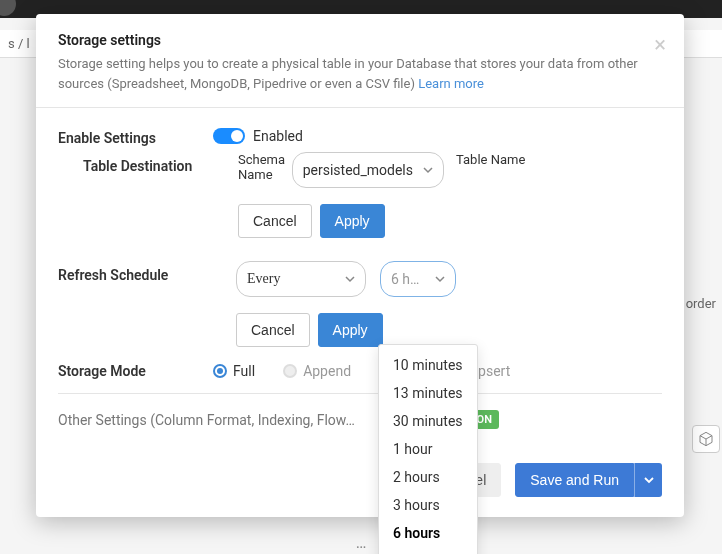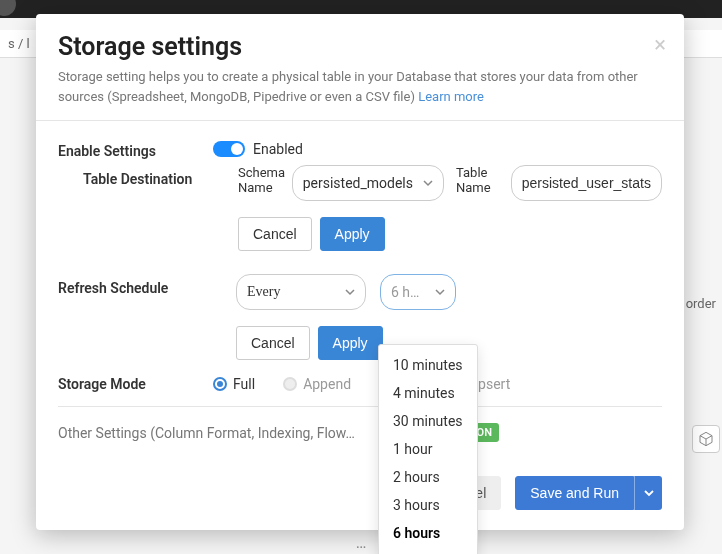--- a/index.html
+++ b/index.html
@@ -68,21 +68,21 @@
     box-shadow: 0 5px 25px rgba(0,0,0,0.25);
     display: flex;
     flex-direction: column;
   }
   .modal-header {
     padding: 18px 22px 14px 22px;
     border-bottom: 1px solid #e5e5e5;
     position: relative;
   }
   .modal-title {
-    font-size: 25px;
+    font-size: 14px;
     font-weight: 600;
     color: #222;
     margin-bottom: 6px;
   }
   .modal-sub {
     font-size: 13px;
     color: #777;
     line-height: 1.5;
   }
   .modal-sub a { color: #4a90d9; text-decoration: none; }
@@ -330,21 +330,20 @@
             <span>persisted_models</span>
             <span class="select-chevron">
               <svg width="10" height="10" viewBox="0 0 10 10">
                   <path d="M1 3l4 4 4-4" stroke="#888" stroke-width="1.5" fill="none"></path>
                 </svg>
             </span>
           </div>
         </div>
         <div class="field-col table-col">
           <div class="field-label">Table Name</div>
-          <input class="input" value="persisted_user_stats" style="">
         </div>
         <div class="btn-group">
           <button class="btn">Cancel</button>
           <button class="btn btn-primary">Apply</button>
         </div>
       </div>
     </div>
 
     <div class="row" style="margin-top:23px;gap:33px;">
       <div class="row-label">Refresh Schedule</div>
@@ -410,21 +409,21 @@
         <svg width="10" height="10" viewBox="0 0 10 10">
             <path d="M1 3l4 4 4-4" stroke="#fff" stroke-width="1.8" fill="none"></path>
           </svg>
       </div>
     </div>
   </div>
 </div>
 
 <div class="dropdown-menu" id="interval-menu">
     <div class="item">10 minutes</div>
-    <div class="item">4 minutes</div>
+    <div class="item">13 minutes</div>
     <div class="item">30 minutes</div>
     <div class="item">1 hour</div>
     <div class="item">2 hours</div>
     <div class="item">3 hours</div>
     <div class="item active">6 hours</div>
     <div class="item">12 hours</div>
   </div>
 
 <div class="ellipsis">…</div>
 

